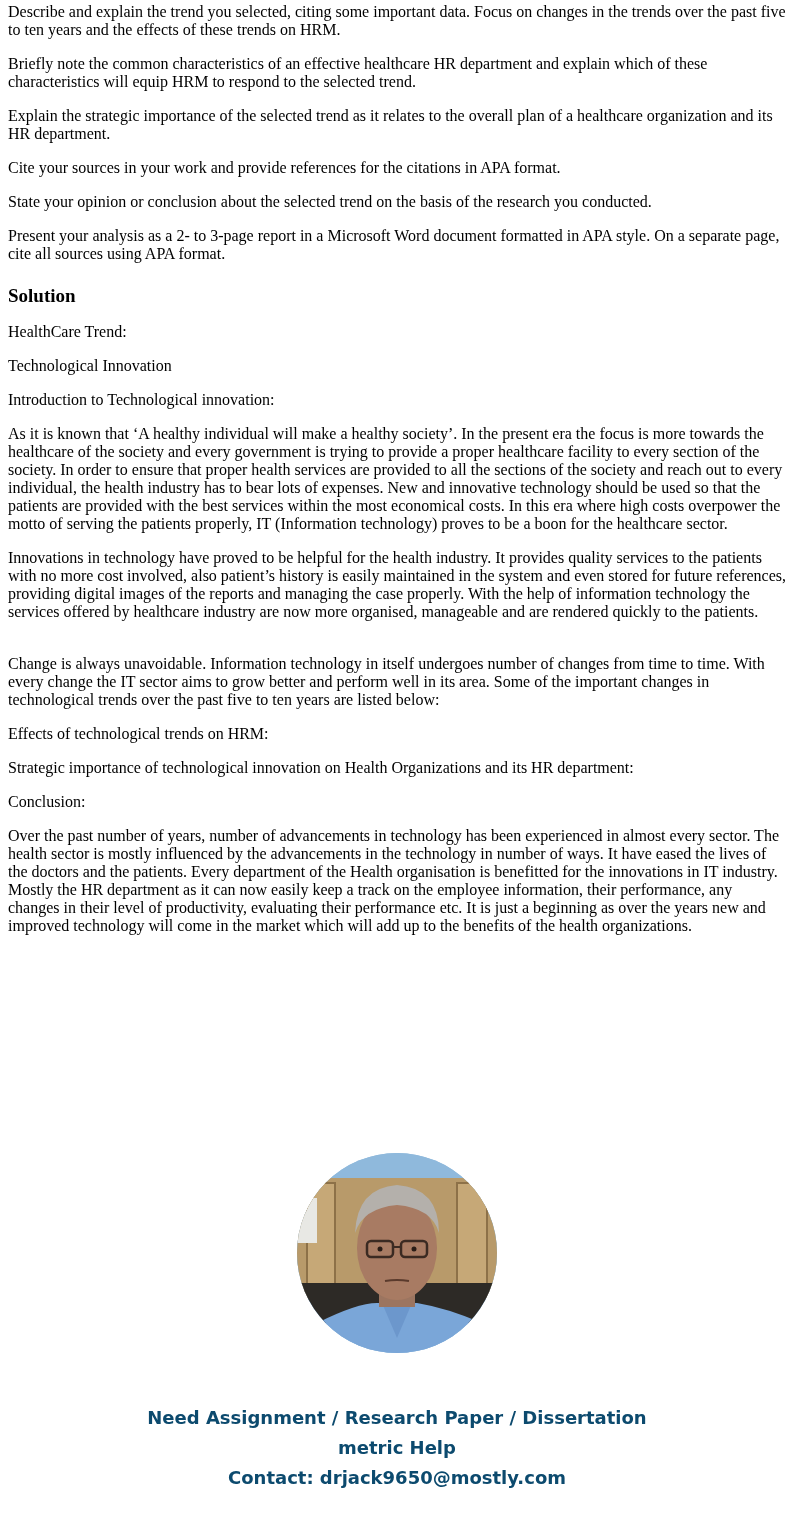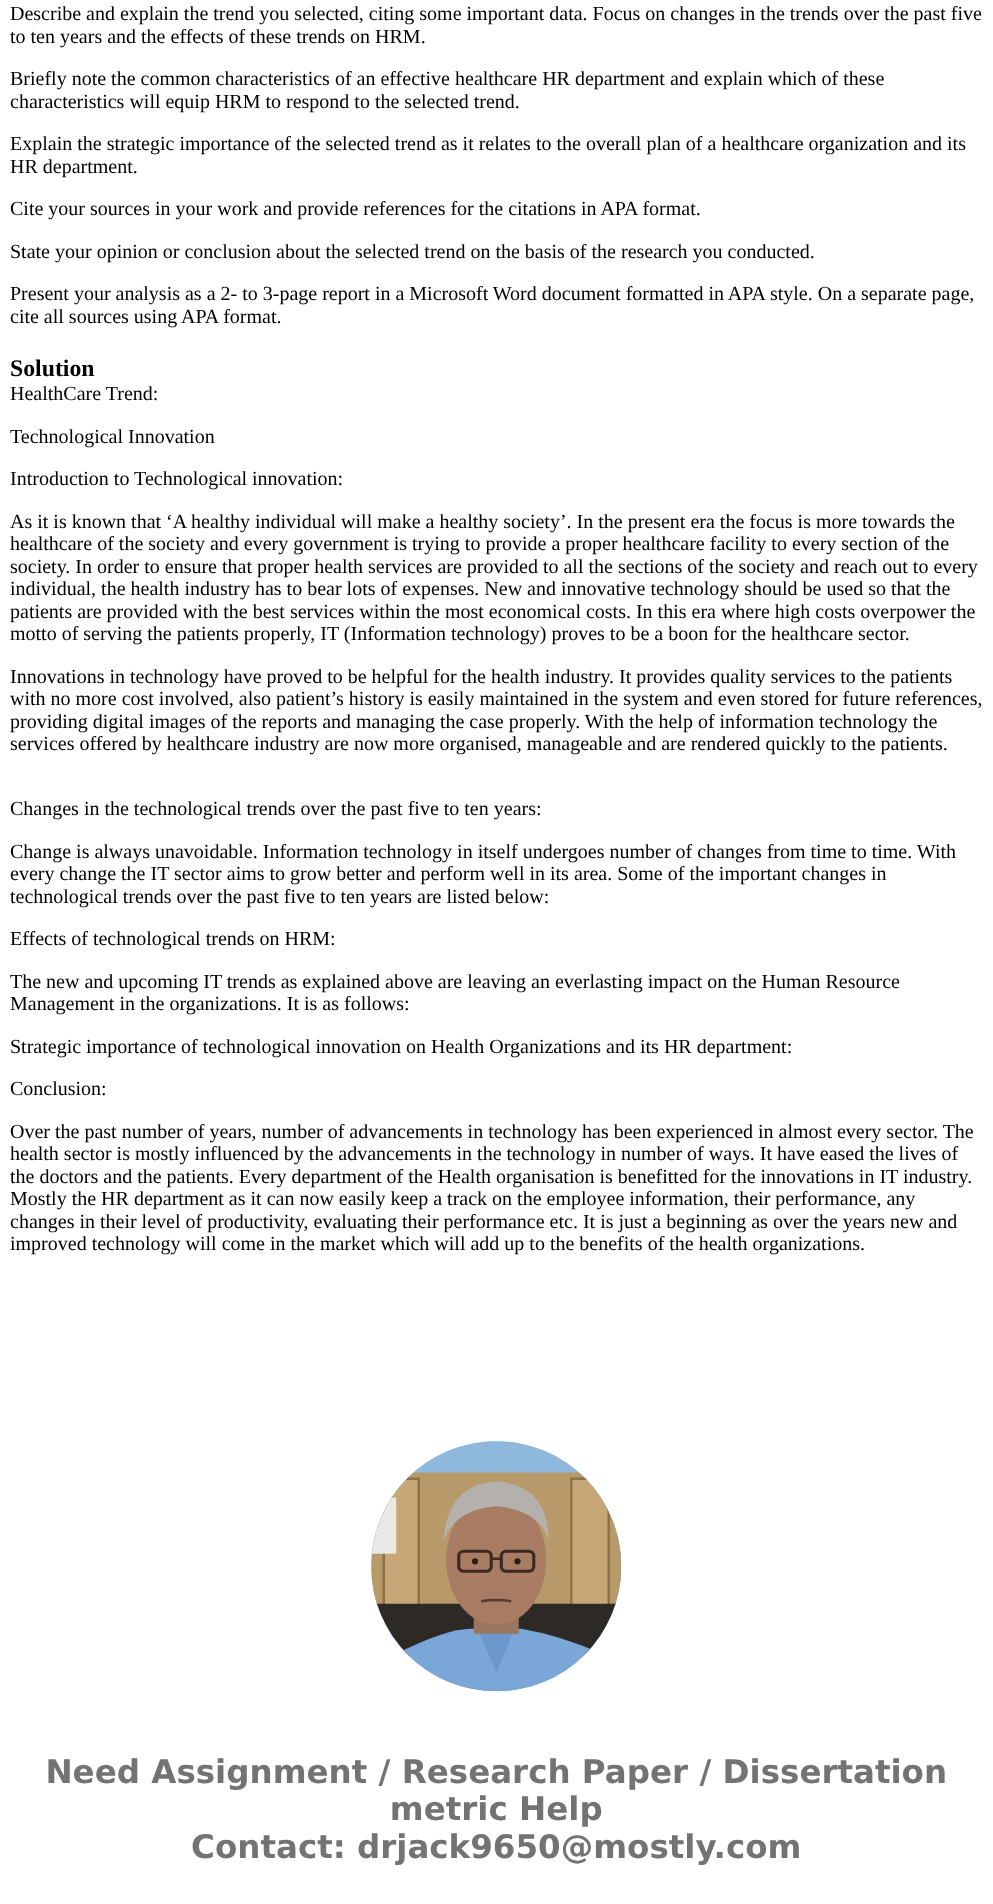--- a/index.html
+++ b/index.html
@@ -22,21 +22,21 @@
     p {
       margin: 0 0 16px 0;
     }
     p.bold {
       font-weight: normal;
     }
     h2.solution {
       font-size: 19px;
       line-height: 22px;
       font-weight: bold;
-      margin: 22px 0 0 0;
+      margin: 22px 0 16px 0;
     }
     .spacer {
       height: 18px;
     }
     .avatar-wrap {
       position: absolute;
       left: 297px;
       top: 1153px;
       width: 200px;
       height: 200px;
@@ -50,23 +50,23 @@
       background: #8fb9dc;
     }
     .footer {
       position: absolute;
       left: 0;
       top: 1403px;
       width: 794px;
       text-align: center;
       font-family: "DejaVu Sans", sans-serif;
       font-weight: bold;
-      font-size: 26px;
+      font-size: 18px;
       line-height: 30px;
-      color: #737373;
+      color: #0c4a6e;
     }
     .footer div { margin: 0; }
   </style>
 </head>
 <body>
 
 <div class="content">
   <p>Describe and explain the trend you selected, citing some important data. Focus on changes in the trends over the past five to ten years and the effects of these trends on HRM.</p>
   <p>Briefly note the common characteristics of an effective healthcare HR department and explain which of these characteristics will equip HRM to respond to the selected trend.</p>
   <p>Explain the strategic importance of the selected trend as it relates to the overall plan of a healthcare organization and its HR department.</p>
@@ -78,25 +78,23 @@
 
   <p class="bold">HealthCare Trend:</p>
   <p>Technological Innovation</p>
 
   <p class="bold">Introduction to Technological innovation:</p>
   <p>As it is known that ‘A healthy individual will make a healthy society’. In the present era the focus is more towards the healthcare of the society and every government is trying to provide a proper healthcare facility to every section of the society. In order to ensure that proper health services are provided to all the sections of the society and reach out to every individual, the health industry has to bear lots of expenses. New and innovative technology should be used so that the patients are provided with the best services within the most economical costs. In this era where high costs overpower the motto of serving the patients properly, IT (Information technology) proves to be a boon for the healthcare sector.</p>
   <p>Innovations in technology have proved to be helpful for the health industry. It provides quality services to the patients with no more cost involved, also patient’s history is easily maintained in the system and even stored for future references, providing digital images of the reports and managing the case properly. With the help of information technology the services offered by healthcare industry are now more organised, manageable and are rendered quickly to the patients.</p>
 
   <div class="spacer"></div>
 
-  <p class="bold">Changes in the technological trends over the past five to ten years:</p>
   <p>Change is always unavoidable. Information technology in itself undergoes number of changes from time to time. With every change the IT sector aims to grow better and perform well in its area. Some of the important changes in technological trends over the past five to ten years are listed below:</p>
 
   <p class="bold">Effects of technological trends on HRM:</p>
-  <p>The new and upcoming IT trends as explained above are leaving an everlasting impact on the Human Resource Management in the organizations. It is as follows:</p>
 
   <p class="bold">Strategic importance of technological innovation on Health Organizations and its HR department:</p>
 
   <p class="bold">Conclusion:</p>
   <p>Over the past number of years, number of advancements in technology has been experienced in almost every sector. The health sector is mostly influenced by the advancements in the technology in number of ways. It have eased the lives of the doctors and the patients. Every department of the Health organisation is benefitted for the innovations in IT industry. Mostly the HR department as it can now easily keep a track on the employee information, their performance, any changes in their level of productivity, evaluating their performance etc. It is just a beginning as over the years new and improved technology will come in the market which will add up to the benefits of the health organizations.</p>
 </div>
 
 <div class="avatar-wrap">
   <div class="avatar">
     <svg width="200" height="200" viewBox="0 0 200 200">

